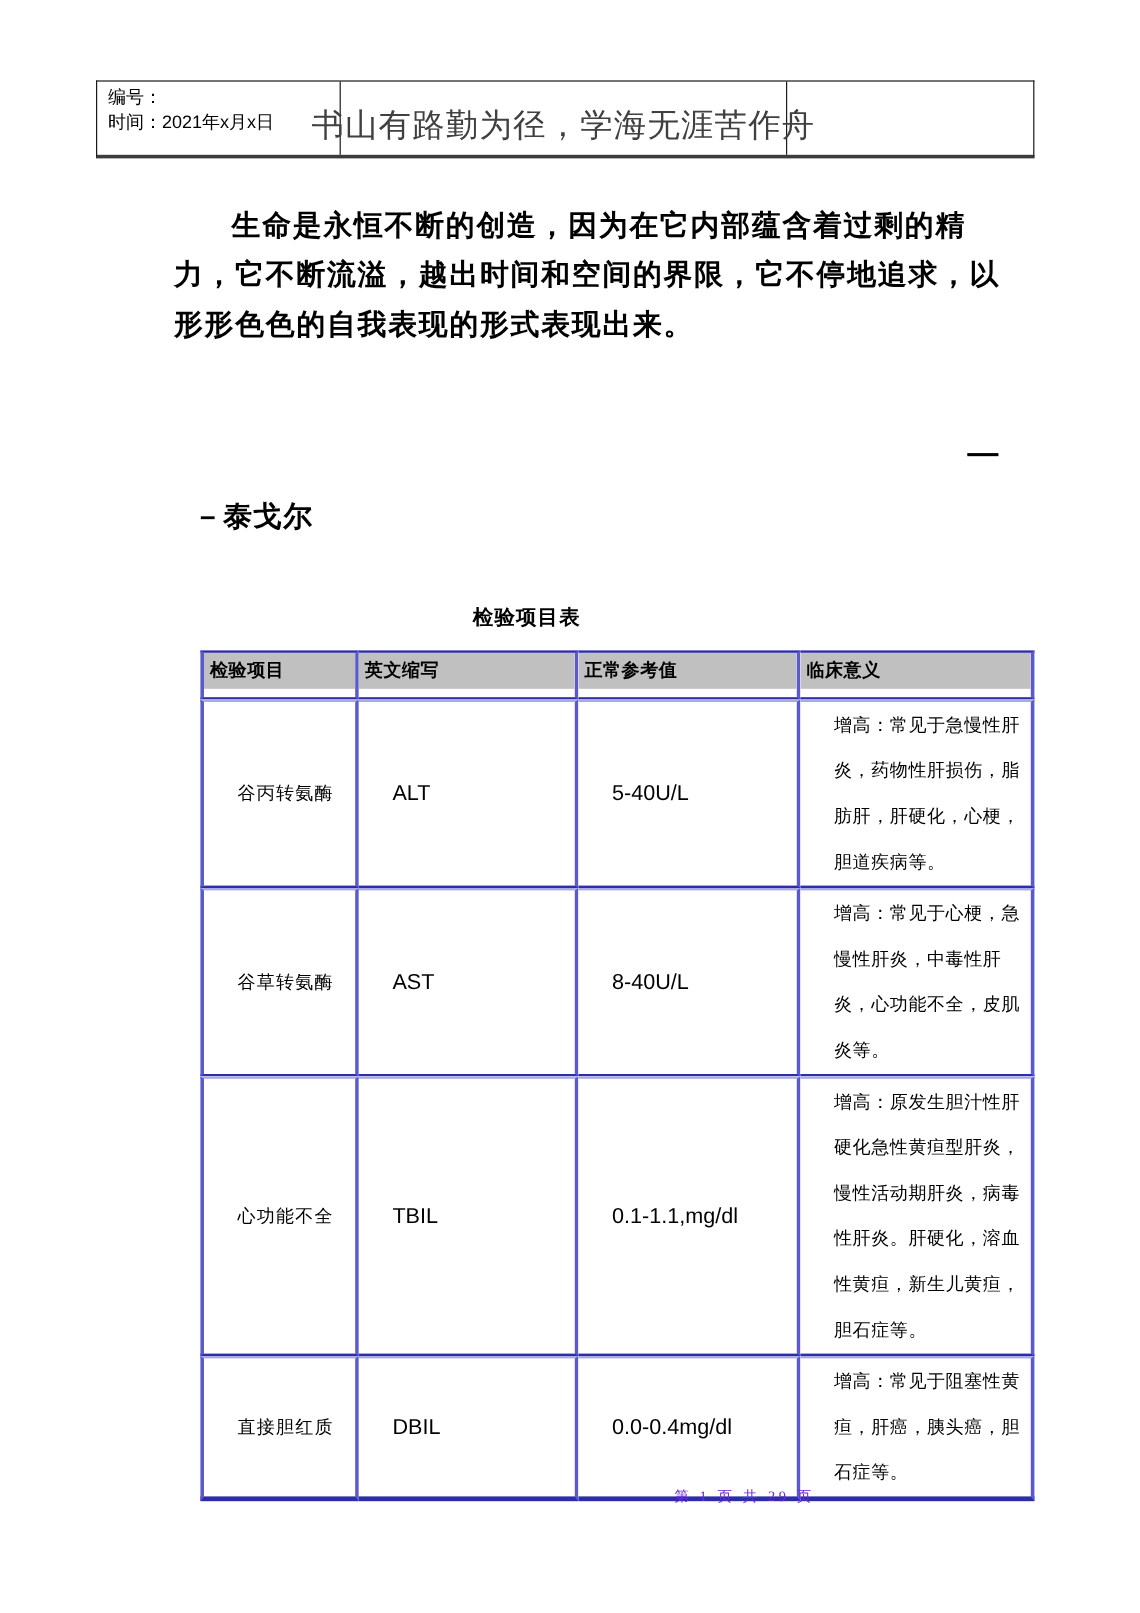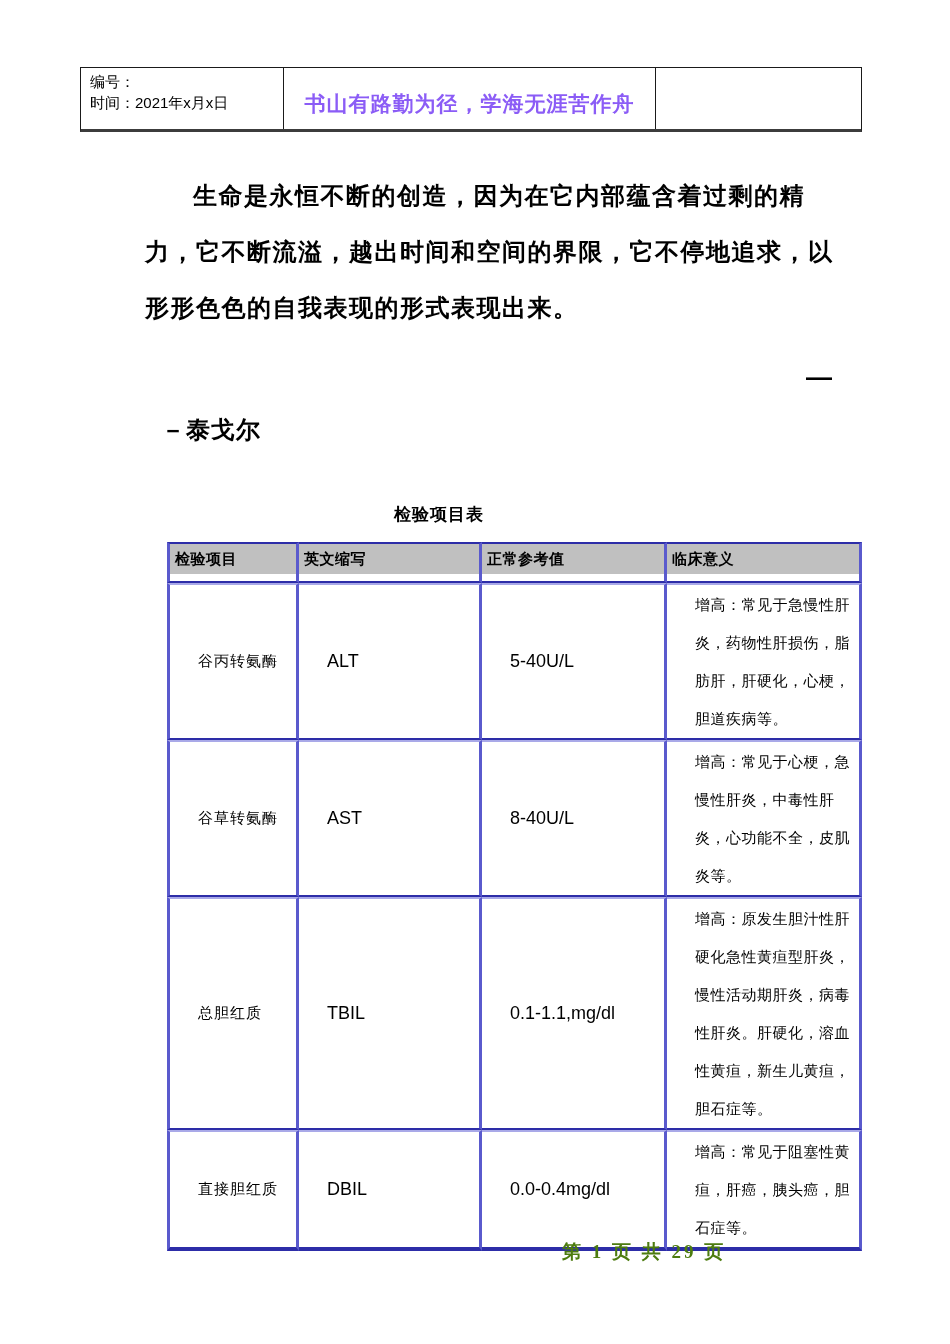--- a/index.html
+++ b/index.html
@@ -32,41 +32,41 @@
     font-size: 15px;
     line-height: 21px;
   }
   .hdr-mid {
     width: 372px;
     border-right: 1px solid #1a1a1a;
     display: flex; align-items: center; justify-content: center;
     padding-top: 10px;
   }
   .motto {
-    color: #8b5cf6;
-    font-weight: bold;
-    font-size: 21px;
+    color: #404040;
+    font-weight: normal;
+    font-size: 27px;
     letter-spacing: 1px;
     white-space: nowrap;
   }
   .hdr-right {
     flex: 1;
     display: flex; align-items: center;
     padding: 10px 0 0 12px;
     font-size: 15px;
   }
 
   
   .quote {
     position: absolute;
     left: 145px; top: 168px;
     width: 692px;
     font-size: 24px;
     font-weight: bold;
-    line-height: 56px;
+    line-height: 41px;
     letter-spacing: 1.5px;
     text-indent: 2em;
     font-family: "Liberation Sans", "DejaVu Sans", sans-serif;
   }
   .dash-line {
     position: absolute;
     right: 118px; top: 362px;
     font-size: 26px;
     font-weight: bold;
   }
@@ -156,25 +156,24 @@
     font-size: 15px;
     line-height: 38px;
     font-family: "Liberation Serif", "DejaVu Serif", serif;
     letter-spacing: 0.5px;
   }
 
   
   .footer {
     position: absolute;
     left: 562px; top: 1239px;
-    font-size: 19px;
+    font-size: 12px;
     letter-spacing: 3px;
-    color: #4d7c0f;
-    font-family: "Liberation Serif", "DejaVu Serif", serif;
-    font-weight: bold;
+    color: #6d28d9;
+    font-family: "Liberation Serif", "DejaVu Serif", serif;
   }
 </style>
 </head>
 <body>
 
 <div class="page">
 
   <div class="doc-header">
     <div class="hdr-cell hdr-left">
       <div>编号：</div>
@@ -221,21 +220,21 @@
         <td class="c-range">5-40U/L</td>
         <td class="c-meaning">增高：常见于急慢性肝炎，药物性肝损伤，脂肪肝，肝硬化，心梗，胆道疾病等。</td>
       </tr>
       <tr class="row-2">
         <td class="c-item">谷草转氨酶</td>
         <td class="c-abbr">AST</td>
         <td class="c-range">8-40U/L</td>
         <td class="c-meaning">增高：常见于心梗，急慢性肝炎，中毒性肝炎，心功能不全，皮肌炎等。</td>
       </tr>
       <tr class="row-3">
-        <td class="c-item">总胆红质</td>
+        <td class="c-item">心功能不全</td>
         <td class="c-abbr">TBIL</td>
         <td class="c-range">0.1-1.1,mg/dl</td>
         <td class="c-meaning">增高：原发生胆汁性肝硬化急性黄疸型肝炎，慢性活动期肝炎，病毒性肝炎。肝硬化，溶血性黄疸，新生儿黄疸，胆石症等。</td>
       </tr>
       <tr class="row-4">
         <td class="c-item">直接胆红质</td>
         <td class="c-abbr">DBIL</td>
         <td class="c-range">0.0-0.4mg/dl</td>
         <td class="c-meaning">增高：常见于阻塞性黄疸，肝癌，胰头癌，胆石症等。</td>
       </tr>

